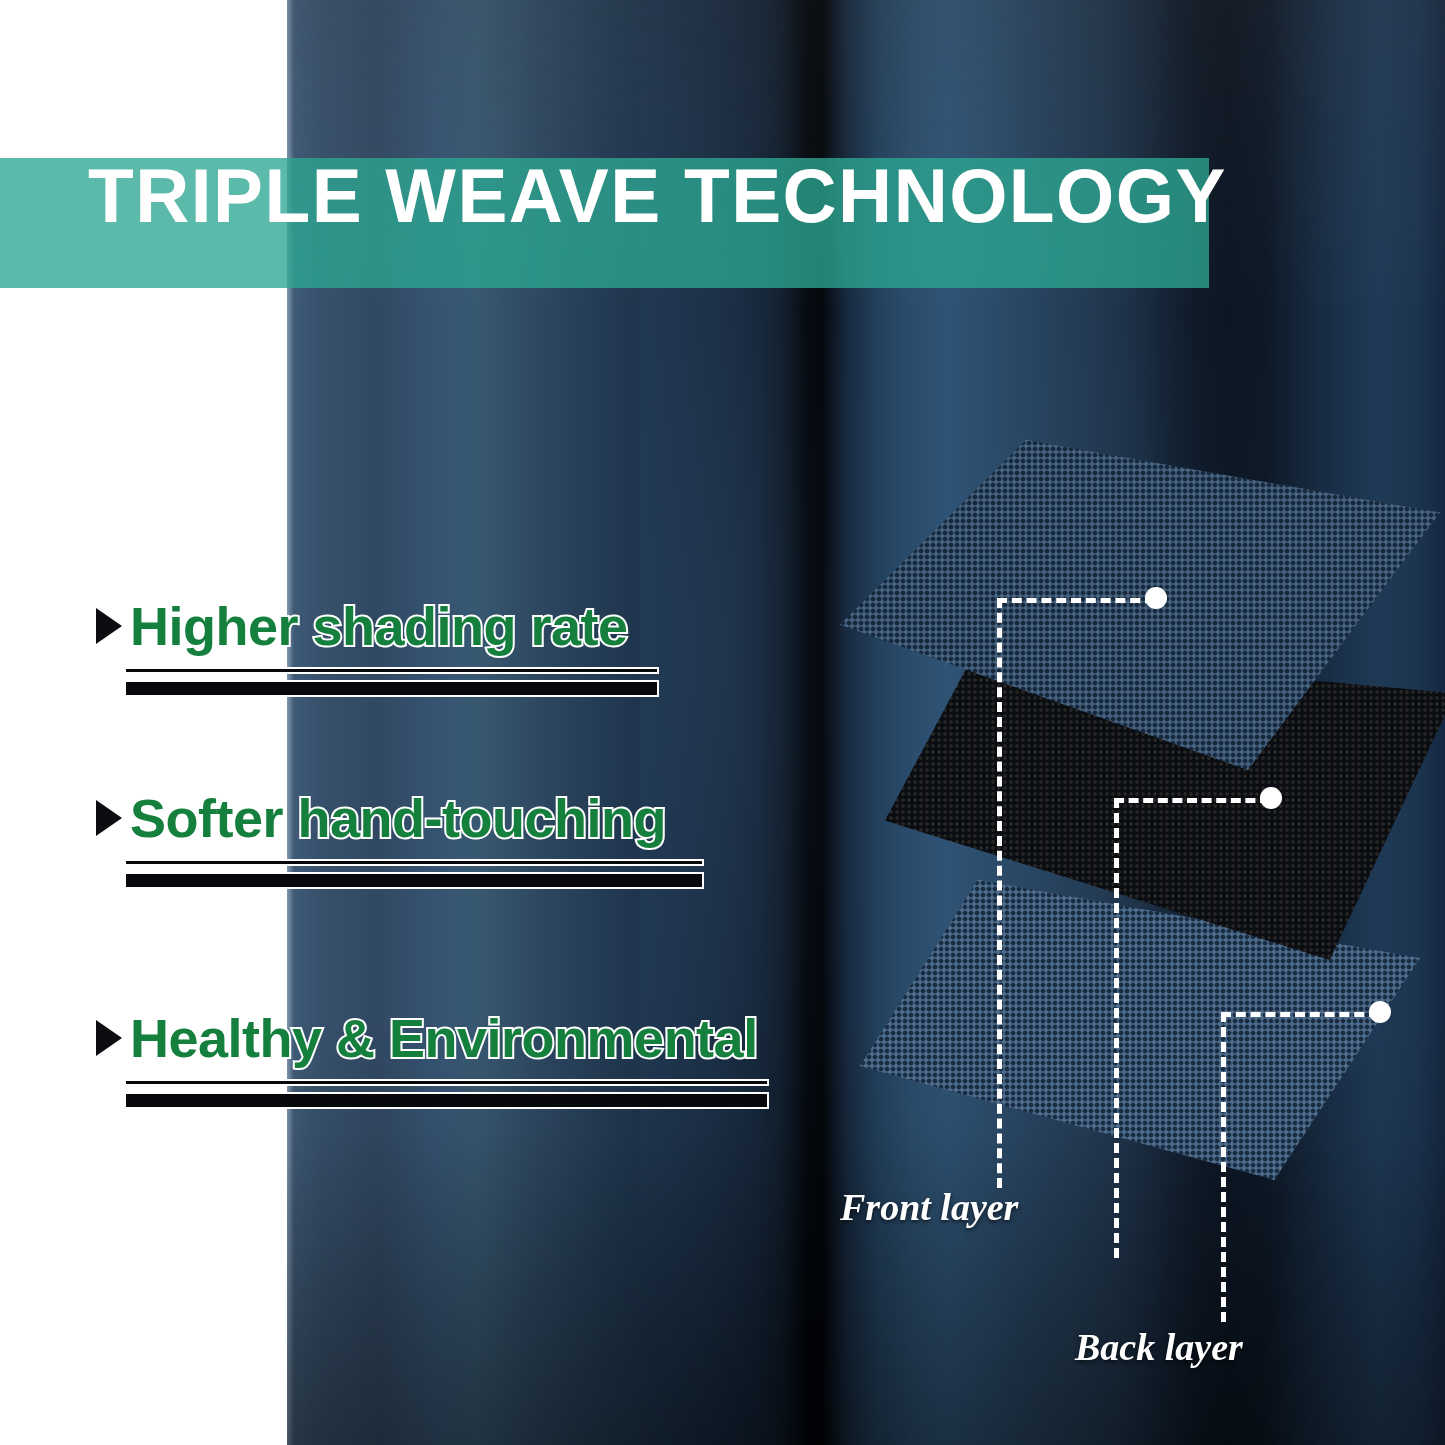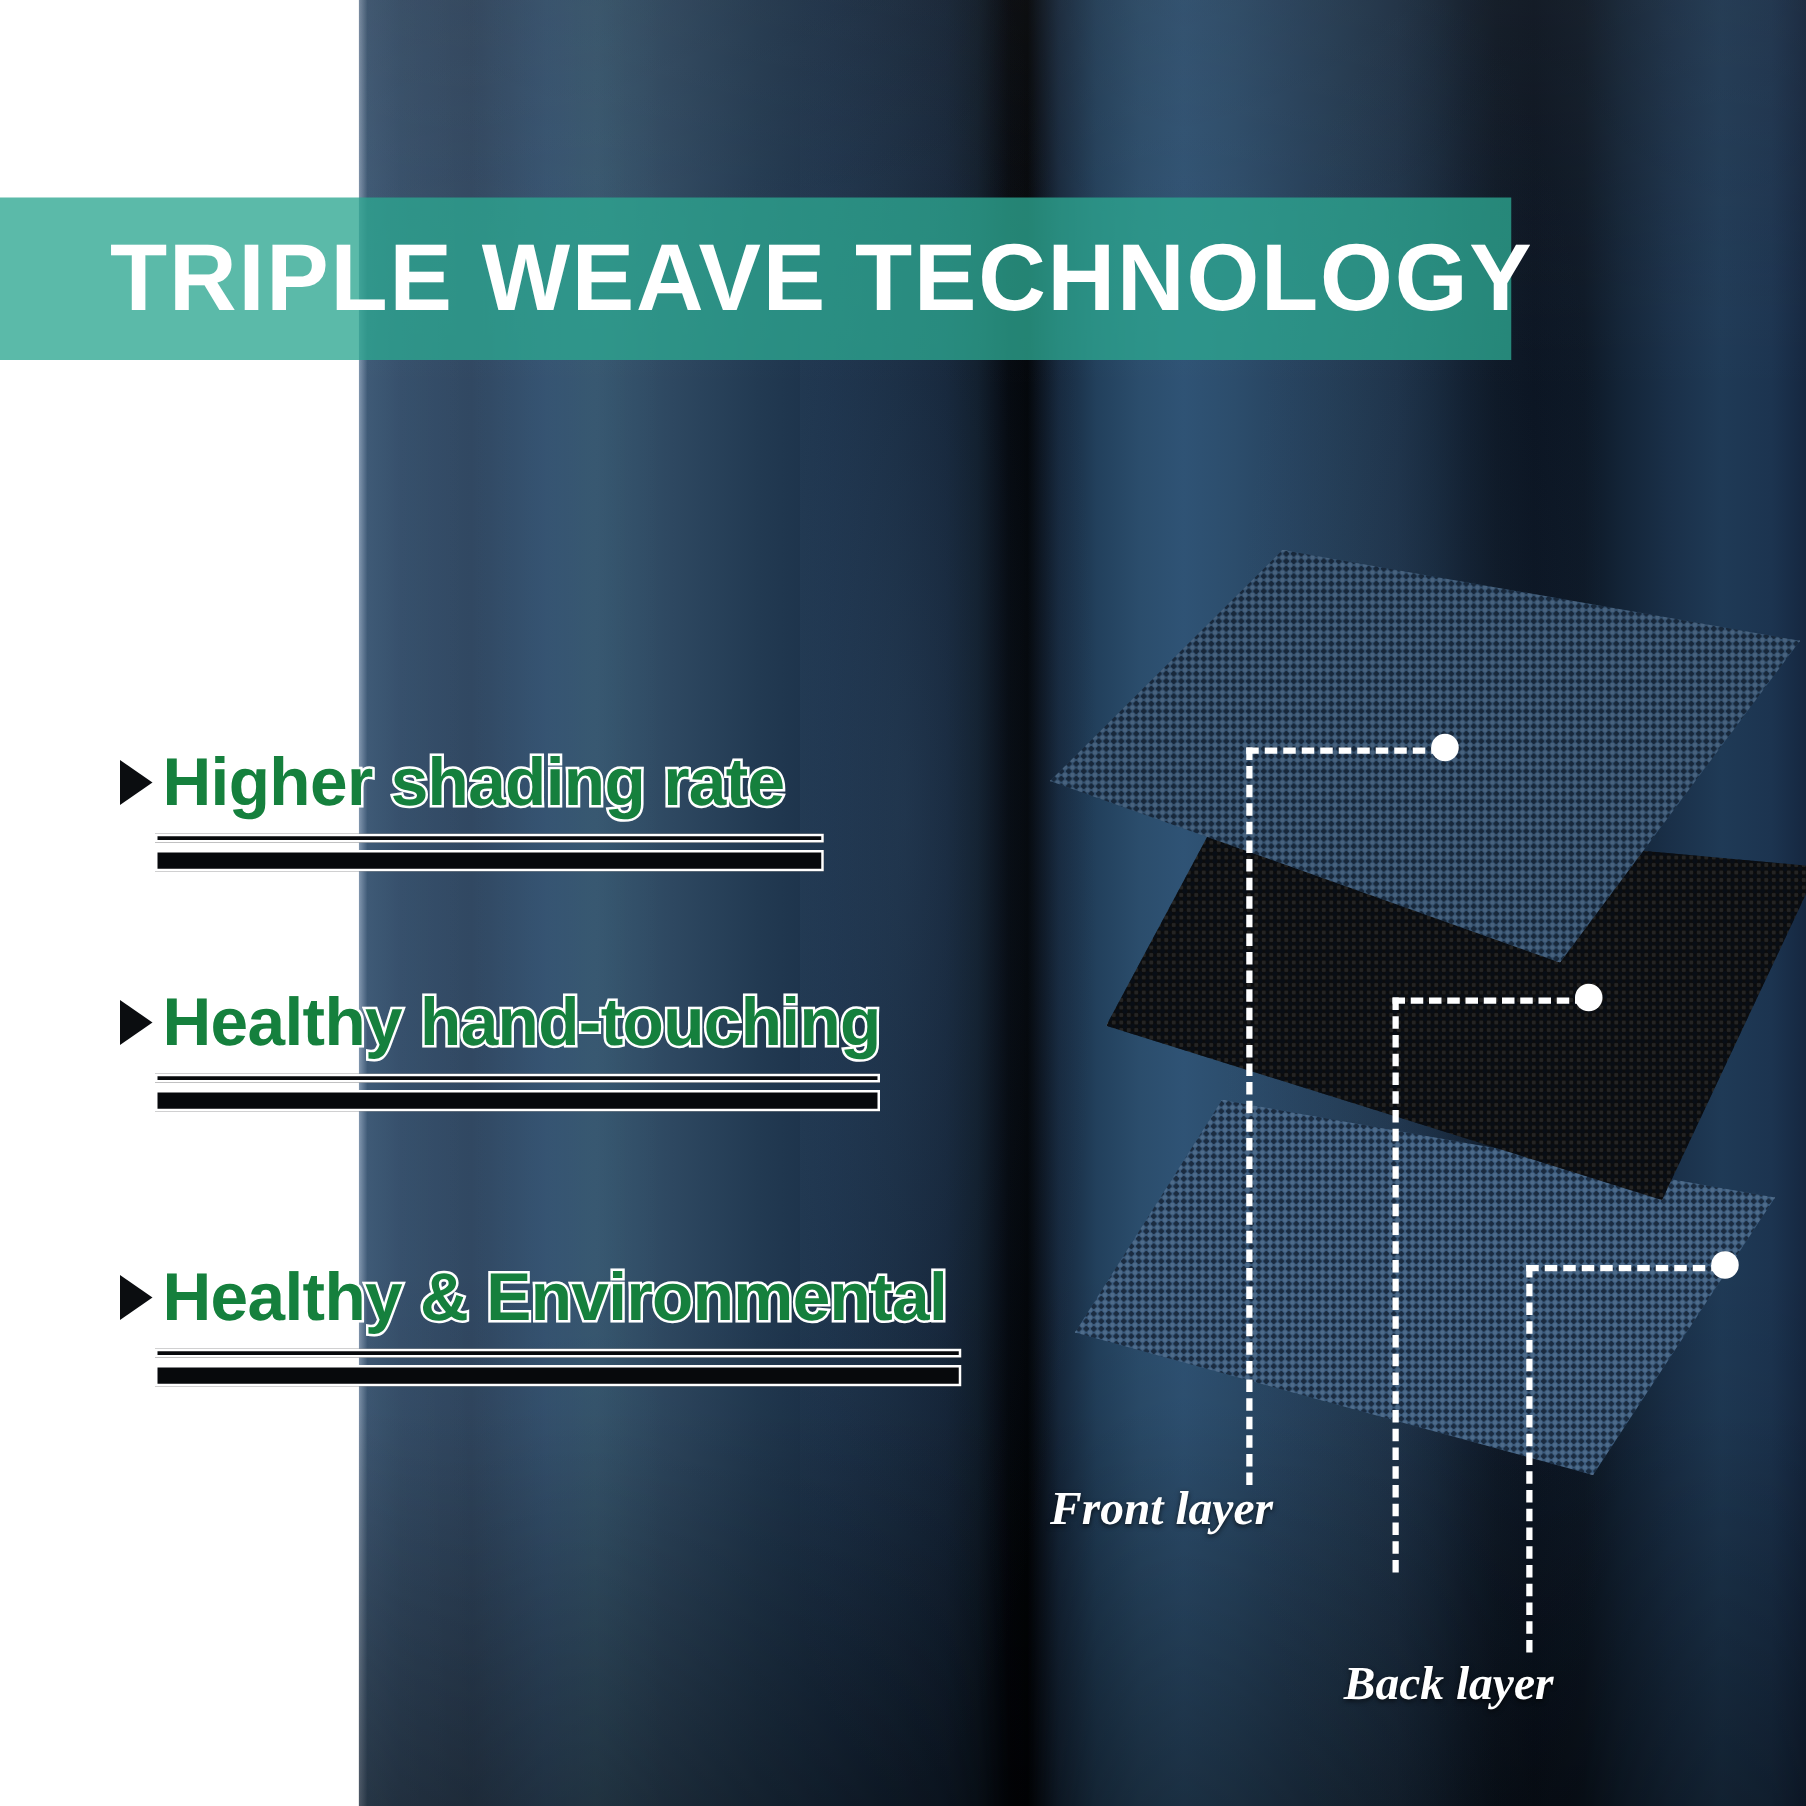--- a/index.html
+++ b/index.html
@@ -57,21 +57,21 @@
   .f2{left:640px;width:240px;background:radial-gradient(ellipse at 35% 45%, rgba(90,130,170,.16), rgba(0,0,0,0) 70%);}
   .f3{left:980px;width:300px;background:radial-gradient(ellipse at 55% 55%, rgba(80,120,165,.12), rgba(0,0,0,0) 72%);}
   .vig{position:absolute;inset:0;pointer-events:none;
        background:linear-gradient(to bottom, rgba(0,0,0,.10), rgba(0,0,0,0) 18%, rgba(0,0,0,0) 78%, rgba(0,0,0,.28));}
   .whitestrip{position:absolute;left:0;top:0;width:287px;height:1445px;background:#ffffff;}
 
   
   .banner{
     position:absolute;left:0;top:158px;width:1209px;height:130px;
     background:rgba(45,166,145,.78);
-    display:flex;align-items:center;
+    display:flex;align-items:flex-start;
   }
   .banner-title{
     margin-left:88px;
     color:#ffffff;
     font-family:"Liberation Sans",sans-serif;
     font-weight:700;
     font-size:76px;
     letter-spacing:1.5px;
     line-height:1;
     white-space:nowrap;
@@ -158,21 +158,21 @@
     </div>
     <div class="rules">
       <div class="rule thin" style="width:535px;"></div>
       <div class="rule thick" style="width:535px;"></div>
     </div>
   </div>
 
   <div class="feature" style="left:96px;top:790px;">
     <div class="row">
       <span class="tri"></span>
-      <span class="ftext">Healthy hand-touching</span>
+      <span class="ftext">Softer hand-touching</span>
     </div>
     <div class="rules">
       <div class="rule thin" style="width:580px;"></div>
       <div class="rule thick" style="width:580px;"></div>
     </div>
   </div>
 
   <div class="feature" style="left:96px;top:1010px;">
     <div class="row">
       <span class="tri"></span>

